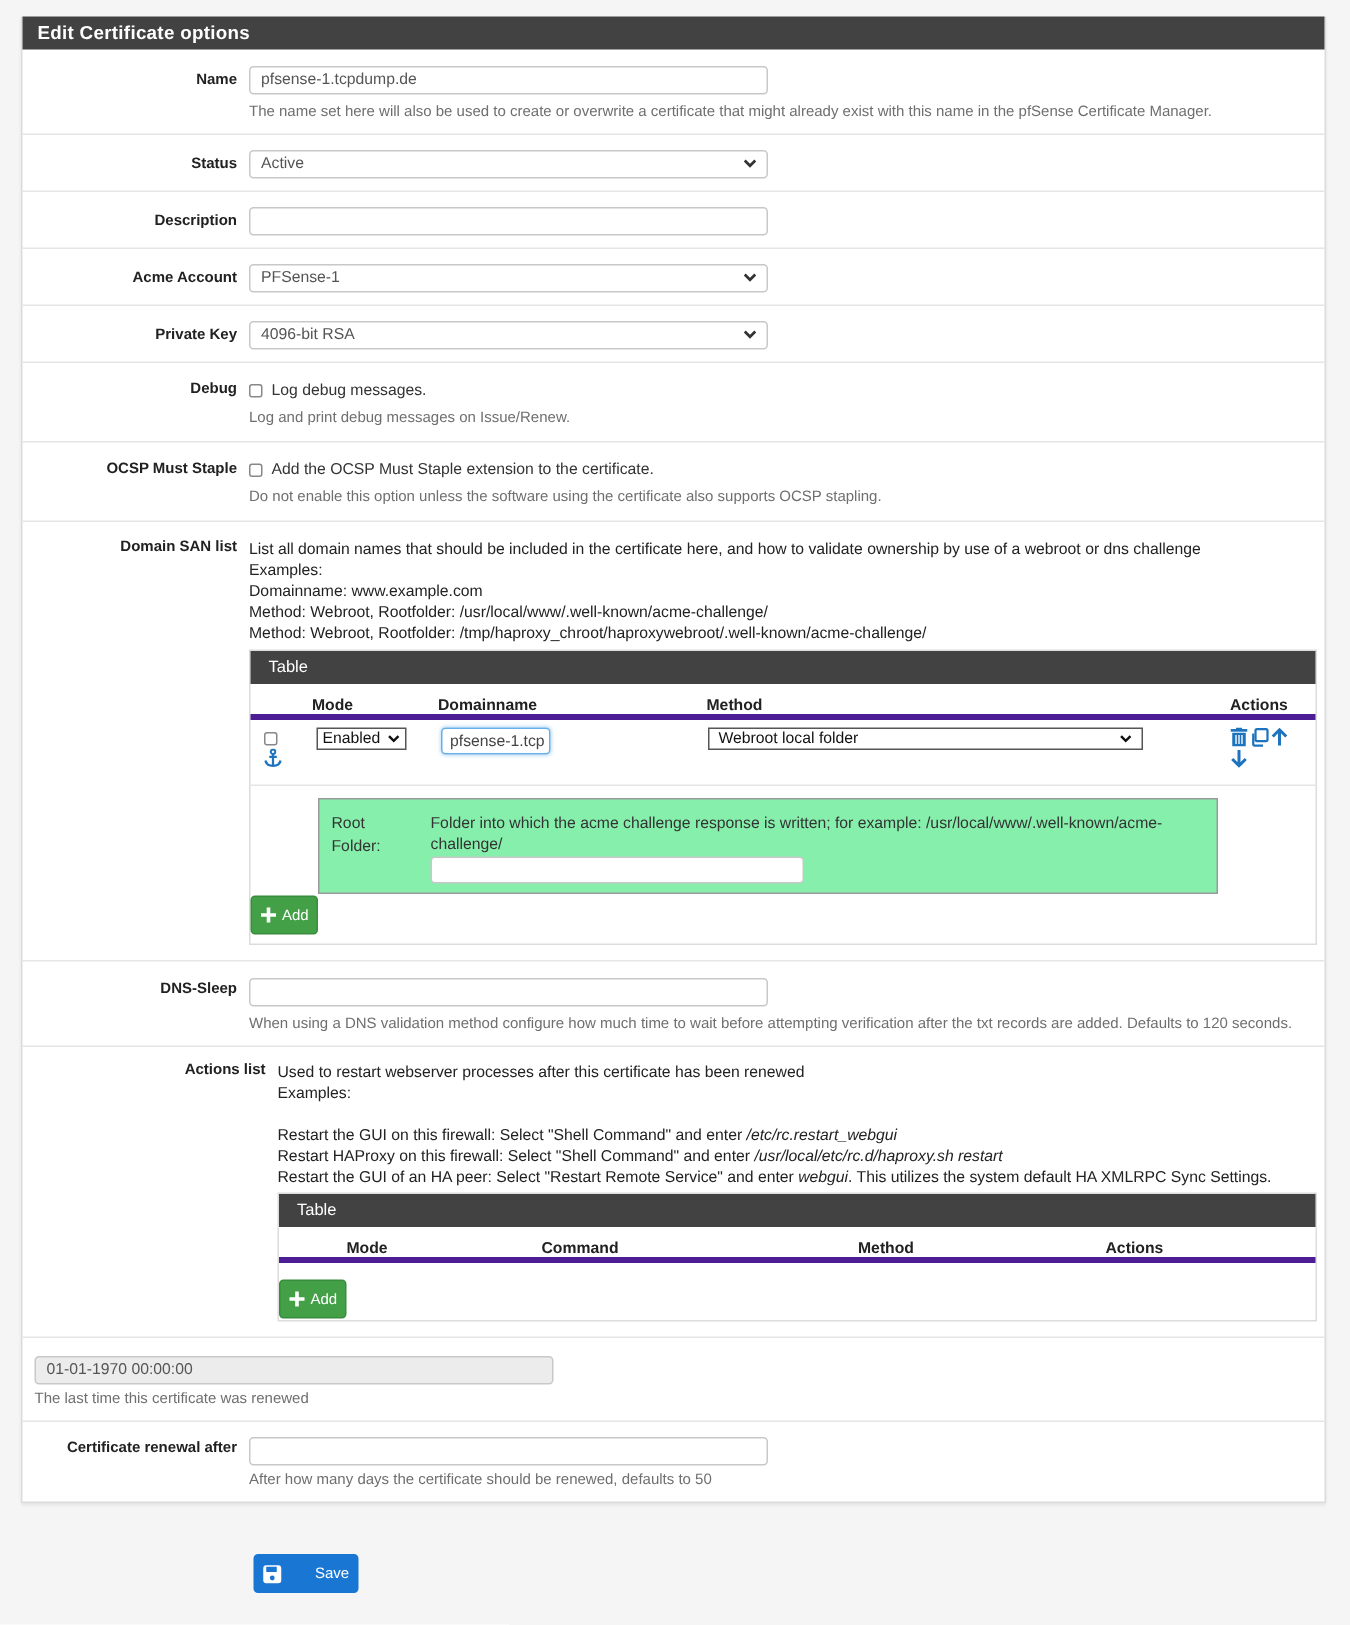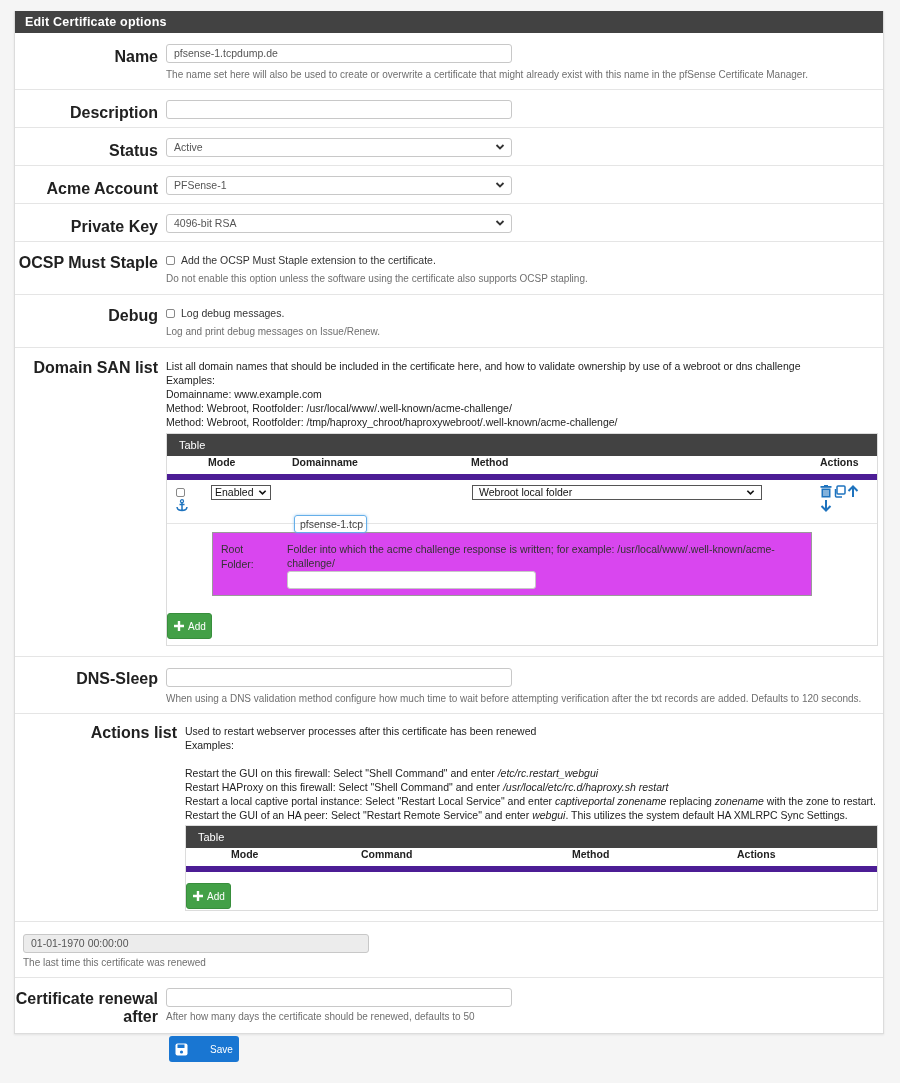--- a/index.html
+++ b/index.html
@@ -18,21 +18,21 @@
   .panel-heading {
     background: #424242; color: #fff; height: 22px; line-height: 22px;
     padding-left: 10px; font-weight: bold; font-size: 12.5px; letter-spacing: 0.2px;
   }
   .row {
     display: flex; border-bottom: 1px solid #e5e5e5; padding: 7px 0 7px 0;
   }
   .row:last-child { border-bottom: none; }
   .lbl {
     width: 143px; flex: none; text-align: right; font-weight: bold;
-    font-size: 16px; padding-top: 4px; color: #212121;
+    font-size: 10px; padding-top: 4px; color: #212121;
   }
   .ctl { flex: 1; padding-left: 8px; padding-right: 6px; }
   .inp {
     width: 346px; height: 19px; border: 1px solid #c8c8c8; border-radius: 3px;
     padding: 0 7px; font-size: 10.5px; line-height: 17px; color: #555; background: #fff;
   }
   .inp.ro { background: #ececec; color: #555; }
   .sel {
     width: 346px; height: 19px; border: 1px solid #c8c8c8; border-radius: 3px;
     padding: 0 7px; font-size: 10.5px; line-height: 17px; color: #555; background: #fff;
@@ -41,24 +41,24 @@
   .sel .chev {
     position: absolute; right: 6px; top: 3px; width: 10px; height: 10px; color: #333;
   }
   .help { color: #6f6f6f; font-size: 10px; margin-top: 5px; line-height: 14px; }
   .cbline { display: flex; align-items: center; gap: 6px; font-size: 10.5px; color: #333; padding-top: 3px; }
   .cb { width: 9px; height: 9px; border: 1px solid #888; border-radius: 2px; background: #fff; display: inline-block; }
   .desc { font-size: 10.5px; line-height: 14px; color: #222; font-family: "Liberation Sans Narrow", "Liberation Sans", sans-serif; }
   .desc i { font-style: italic; }
   .tbl { margin-top: 4px; border: 1px solid #dcdcdc; }
   .tbl-head { background: #424242; color: #fff; height: 22px; line-height: 22px; padding-left: 12px; font-size: 11px; }
-  .thr { display: flex; height: 24px; align-items: flex-start; border-bottom: 6px solid #4c1d95; font-weight: bold; font-size: 10.5px; }
+  .thr { display: flex; height: 24px; align-items: flex-end; border-bottom: 4px solid #4c1d95; font-weight: bold; font-size: 10.5px; }
   .drow { display: flex; padding: 5px 0; border-bottom: 1px solid #e5e5e5; height: 44px; }
   .inner-box {
-    margin: 8px 0 16px 45px; width: 600px; border: 1px solid #9a9a9a; background: #d946ef;
+    margin: 8px 0 0 45px; width: 600px; border: 1px solid #9a9a9a; background: #86efac;
     display: flex; padding: 9px 8px 6px 8px;
   }
   .btn-add {
     display: inline-flex; align-items: center; gap: 3px;
     background: #43a047; color: #fff; border-radius: 3px;
     height: 26px; padding: 0 5px; font-size: 10px; border: 1px solid #388e3c;
   }
   .btn-save {
     position: absolute; left: 169px; top: 1036px;
     display: inline-flex; align-items: center; gap: 22px;
@@ -66,58 +66,57 @@
     height: 26px; padding: 12px 6px; font-size: 10px;
   }
   .mini-sel {
     border: 1px solid #555; height: 15px; font-size: 10.5px; line-height: 13px;
     padding: 0 3px; display: inline-flex; align-items: center; gap: 4px; color: #111; background: #fff;
   }
   .mini-inp {
     border: 1px solid #66afe9; border-radius: 3px; height: 18px; width: 73px;
     font-size: 10.5px; line-height: 16px; padding: 0 5px; color: #444; overflow: hidden; white-space: nowrap;
     box-shadow: 0 0 3px rgba(102,175,233,0.6);
-    margin-top: 30px;
   }
   .icon-blue { color: #1e73be; }
 </style>
 </head>
 <body>
 
 <div class="panel">
   <div class="panel-heading">Edit Certificate options</div>
 
   <div class="row" style="padding-top:11px;">
     <div class="lbl">Name</div>
     <div class="ctl">
       <div class="inp">pfsense-1.tcpdump.de</div>
       <div class="help">The name set here will also be used to create or overwrite a certificate that might already exist with this name in the pfSense Certificate Manager.</div>
-    </div>
-  </div>
-
-  <div class="row" style="height:38px;padding-top:10px;">
-    <div class="lbl">Description</div>
-    <div class="ctl">
-      <div class="inp"></div>
     </div>
   </div>
 
   <div class="row" style="height:38px;padding-top:10px;">
     <div class="lbl">Status</div>
     <div class="ctl">
       <div class="sel">
         <span>Active</span>
         <svg class="chev" viewBox="0 0 10 10">
             <path d="M1.5 3 L5 6.5 L8.5 3" stroke="#333" stroke-width="1.8" fill="none"></path>
           </svg>
       </div>
     </div>
   </div>
 
   <div class="row" style="height:38px;padding-top:10px;">
+    <div class="lbl">Description</div>
+    <div class="ctl">
+      <div class="inp"></div>
+    </div>
+  </div>
+
+  <div class="row" style="height:38px;padding-top:10px;">
     <div class="lbl">Acme Account</div>
     <div class="ctl">
       <div class="sel">
         <span>PFSense-1</span>
         <svg class="chev" viewBox="0 0 10 10">
             <path d="M1.5 3 L5 6.5 L8.5 3" stroke="#333" stroke-width="1.8" fill="none"></path>
           </svg>
       </div>
     </div>
   </div>
@@ -128,38 +127,38 @@
       <div class="sel">
         <span>4096-bit RSA</span>
         <svg class="chev" viewBox="0 0 10 10">
             <path d="M1.5 3 L5 6.5 L8.5 3" stroke="#333" stroke-width="1.8" fill="none"></path>
           </svg>
       </div>
     </div>
   </div>
 
   <div class="row" style="padding-top:9px;padding-bottom:8px;">
+    <div class="lbl" style="padding-top:3px;">Debug</div>
+    <div class="ctl">
+      <div class="cbline">
+        <span class="cb"></span>
+        <span>Log debug messages.</span>
+      </div>
+      <div class="help" style="margin-top:6px;">Log and print debug messages on Issue/Renew.</div>
+    </div>
+  </div>
+
+  <div class="row" style="padding-top:9px;padding-bottom:8px;">
     <div class="lbl" style="padding-top:3px;">OCSP Must Staple</div>
     <div class="ctl">
       <div class="cbline">
         <span class="cb"></span>
         <span>Add the OCSP Must Staple extension to the certificate.</span>
       </div>
       <div class="help" style="margin-top:6px;">Do not enable this option unless the software using the certificate also supports OCSP stapling.</div>
-    </div>
-  </div>
-
-  <div class="row" style="padding-top:9px;padding-bottom:8px;">
-    <div class="lbl" style="padding-top:3px;">Debug</div>
-    <div class="ctl">
-      <div class="cbline">
-        <span class="cb"></span>
-        <span>Log debug messages.</span>
-      </div>
-      <div class="help" style="margin-top:6px;">Log and print debug messages on Issue/Renew.</div>
     </div>
   </div>
 
   <div class="row" style="padding-top:11px;padding-bottom:10px;">
     <div class="lbl" style="padding-top:0;">Domain SAN list</div>
     <div class="ctl" style="padding-right:5px;">
       <div class="desc">
         <div>List all domain names that should be included in the certificate here, and how to validate ownership by use of a webroot or dns challenge</div>
         <div>Examples:</div>
         <div>Domainname: www.example.com</div>
@@ -253,21 +252,20 @@
 
   <div class="row" style="padding-top:10px;padding-bottom:10px;">
     <div class="lbl" style="padding-top:0;margin-left:19px;">Actions list</div>
     <div class="ctl" style="padding-right:5px;">
       <div class="desc">
         <div>Used to restart webserver processes after this certificate has been renewed</div>
         <div>Examples:</div>
         <div style="height:14px;"></div>
         <div><span>Restart the GUI on this firewall: Select "Shell Command" and enter </span><i>/etc/rc.restart_webgui</i><span></span></div>
         <div><span>Restart HAProxy on this firewall: Select "Shell Command" and enter </span><i>/usr/local/etc/rc.d/haproxy.sh restart</i><span></span></div>
-        <div><span>Restart a local captive portal instance: Select "Restart Local Service" and enter </span><i>captiveportal zonename</i><span> replacing </span><i>zonename</i><span> with the zone to restart.</span></div>
         <div><span>Restart the GUI of an HA peer: Select "Restart Remote Service" and enter </span><i>webgui</i><span>. This utilizes the system default HA XMLRPC Sync Settings.</span></div>
       </div>
       <div class="tbl" style="margin-top:3px;">
         <div class="tbl-head">Table</div>
         <div class="thr">
           <div style="width:45px;"></div>
           <div style="width:130px;">Mode</div>
           <div style="width:211px;">Command</div>
           <div style="width:165px;">Method</div>
           <div>Actions</div>

